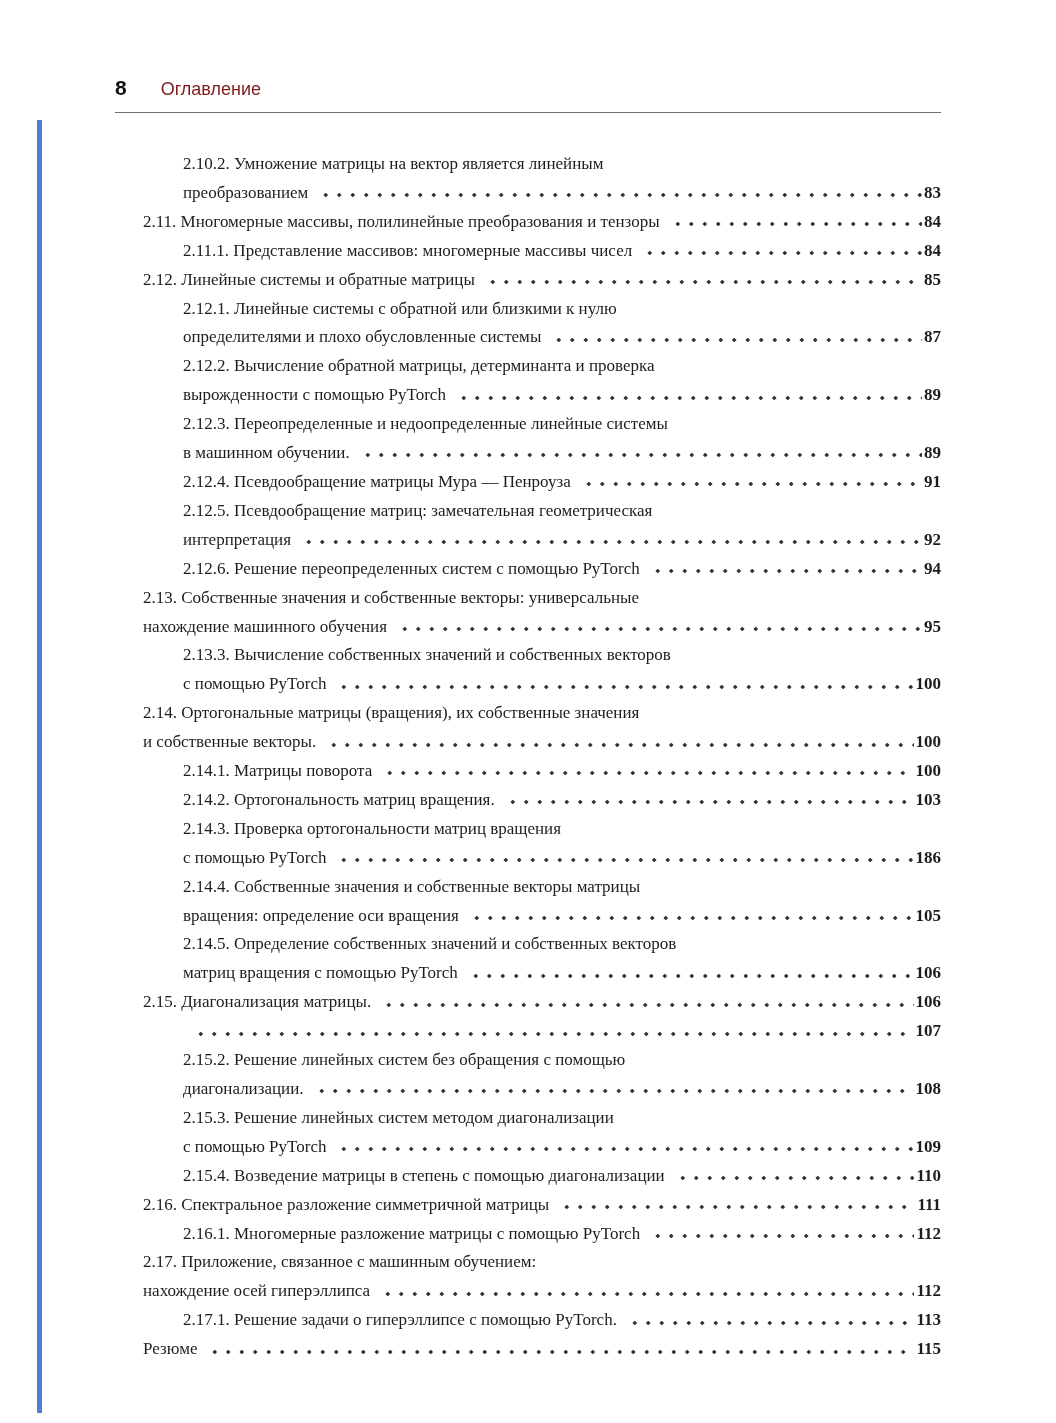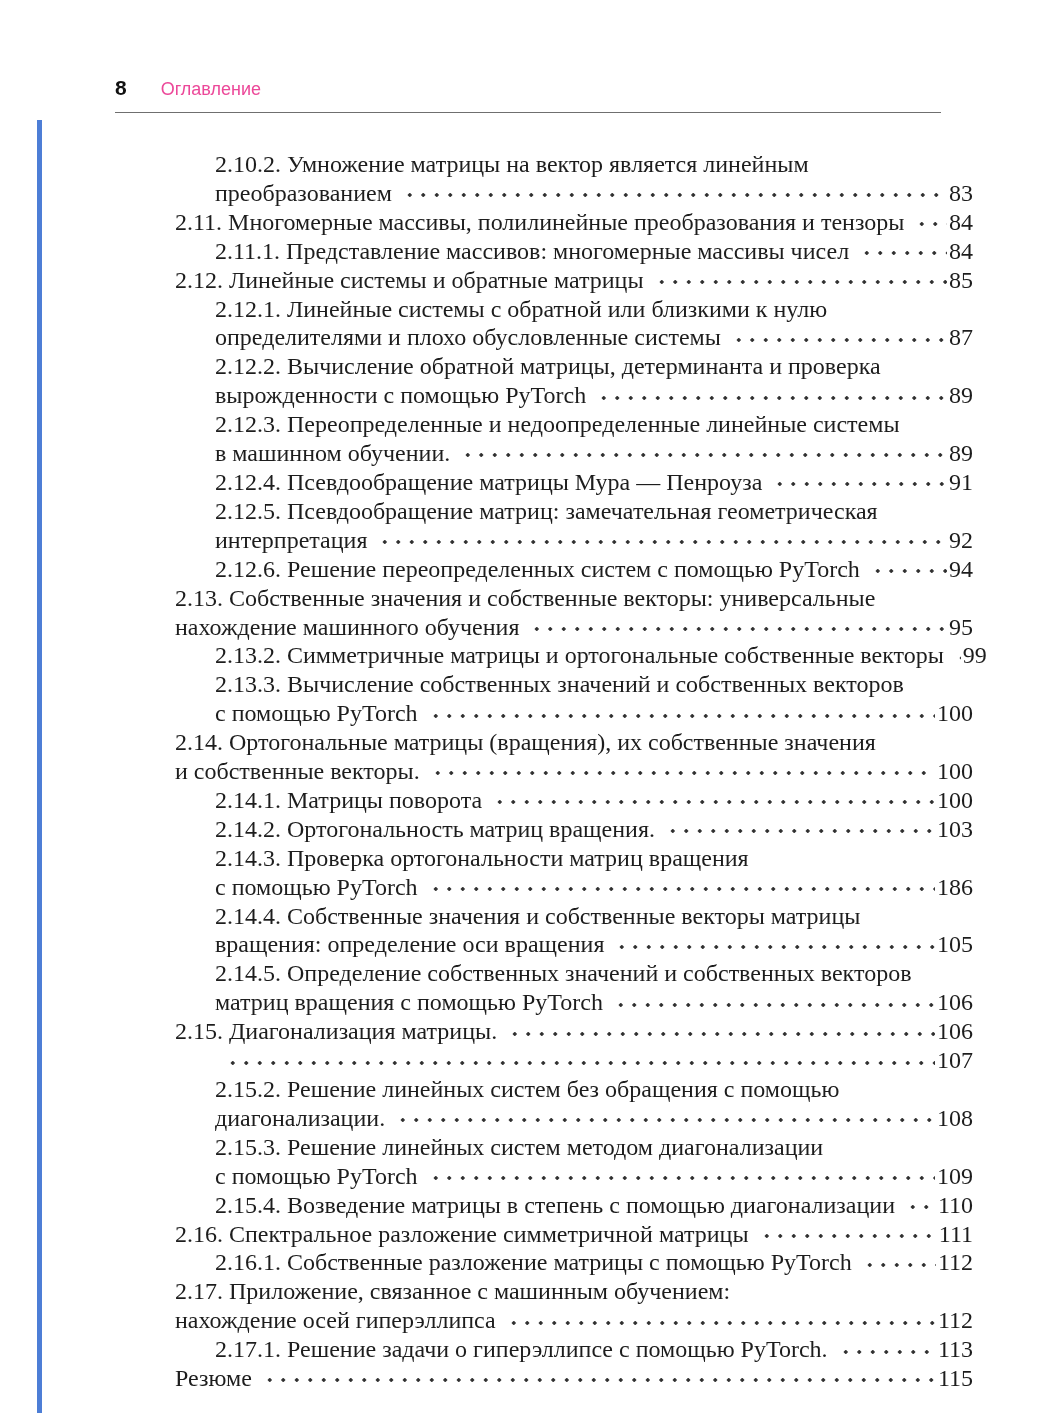--- a/index.html
+++ b/index.html
@@ -34,48 +34,47 @@
     border-bottom: 1px solid #6f6f6f;
     font-family: "Liberation Sans", sans-serif;
   }
   .page-header .num {
     font-weight: 700;
     font-size: 21px;
     color: #111;
   }
   .page-header .ttl {
     font-size: 18px;
-    color: #ec4899;
+    color: #7f1d1d;
     text-align: center;
   }
 
   .toc {
     position: absolute;
     left: 143px;
     top: 150px;
     width: 798px;
-    font-size: 24px;
-    margin-left: 32px;
+    font-size: 17px;
   }
   .entry.level-2 { padding-left: 40px; }
   .line {
     display: flex;
     line-height: 28.9px;
   }
   .txt { white-space: pre; }
   .dots {
     flex: 1 1 auto;
     min-width: 10px;
     margin: 0 2px 0 7px;
     background-image: radial-gradient(circle, #2e2e2e 1.5px, rgba(0,0,0,0) 1.7px);
     background-size: 13.5px 13.5px;
     background-repeat: repeat-x;
     background-position: left 4px bottom 6px;
   }
-  .page-num { white-space: pre; }
+  .page-num { white-space: pre; font-weight: bold; }
 </style>
 </head>
 <body>
 
 <div class="accent-line" style="background: rgb(77, 126, 214);"></div>
 
 <div class="page-header">
   <span class="num">8</span>
   <span class="ttl">Оглавление</span>
 </div>
@@ -171,27 +170,20 @@
         <span class="txt">2.13. Собственные значения и собственные векторы: универсальные</span>
       </div>
       <div class="line">
         <span class="txt">нахождение машинного обучения</span>
         <span class="dots"></span>
         <span class="page-num">95</span>
       </div>
     </div>
     <div class="entry level-2">
       <div class="line">
-        <span class="txt">2.13.2. Симметричные матрицы и ортогональные собственные векторы</span>
-        <span class="dots"></span>
-        <span class="page-num">99</span>
-      </div>
-    </div>
-    <div class="entry level-2">
-      <div class="line">
         <span class="txt">2.13.3. Вычисление собственных значений и собственных векторов</span>
       </div>
       <div class="line">
         <span class="txt">с помощью PyTorch</span>
         <span class="dots"></span>
         <span class="page-num">100</span>
       </div>
     </div>
     <div class="entry level-1">
       <div class="line">
@@ -289,21 +281,21 @@
     </div>
     <div class="entry level-1">
       <div class="line">
         <span class="txt">2.16. Спектральное разложение симметричной матрицы</span>
         <span class="dots"></span>
         <span class="page-num">111</span>
       </div>
     </div>
     <div class="entry level-2">
       <div class="line">
-        <span class="txt">2.16.1. Собственные разложение матрицы с помощью PyTorch</span>
+        <span class="txt">2.16.1. Многомерные разложение матрицы с помощью PyTorch</span>
         <span class="dots"></span>
         <span class="page-num">112</span>
       </div>
     </div>
     <div class="entry level-1">
       <div class="line">
         <span class="txt">2.17. Приложение, связанное с машинным обучением:</span>
       </div>
       <div class="line">
         <span class="txt">нахождение осей гиперэллипса</span>

